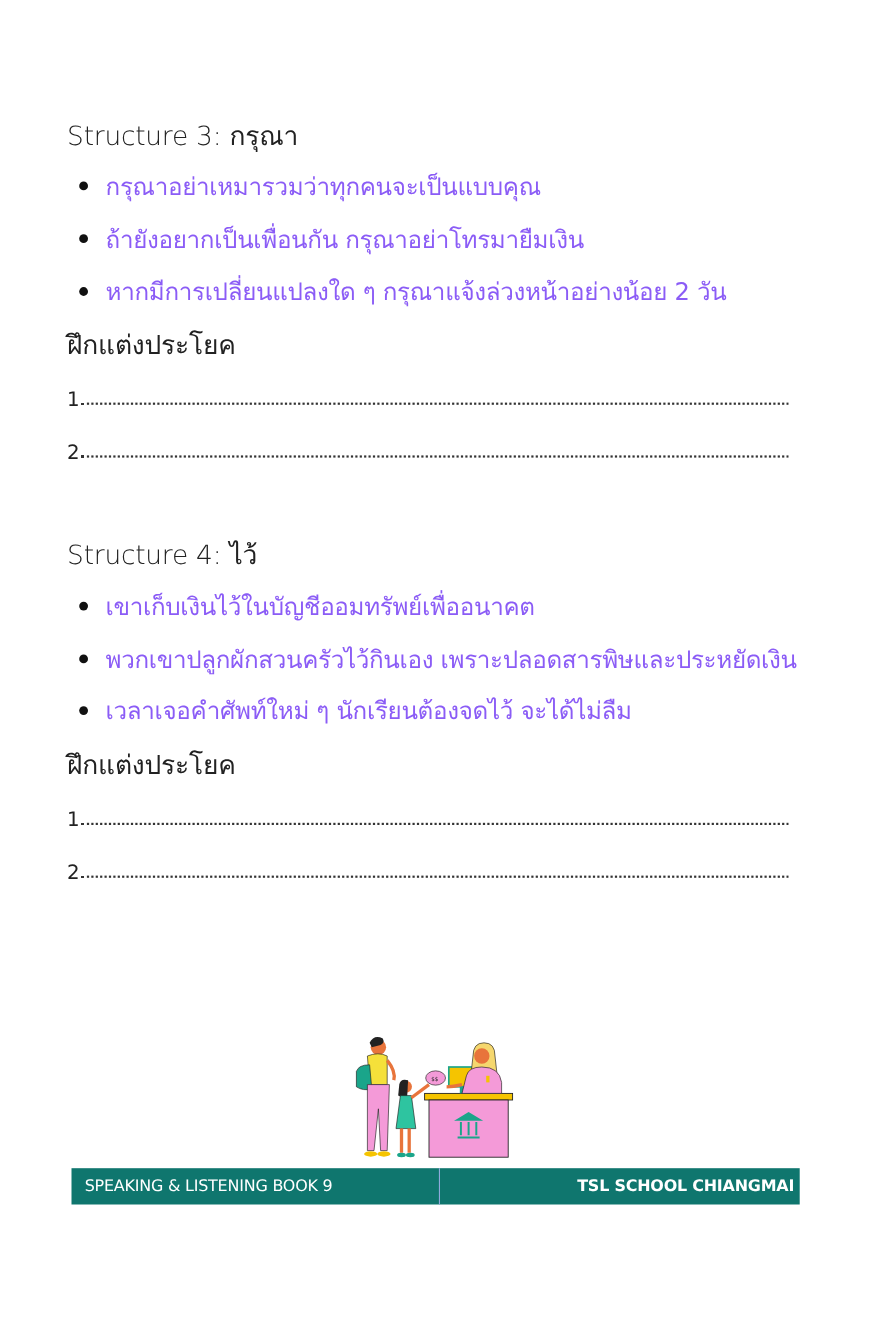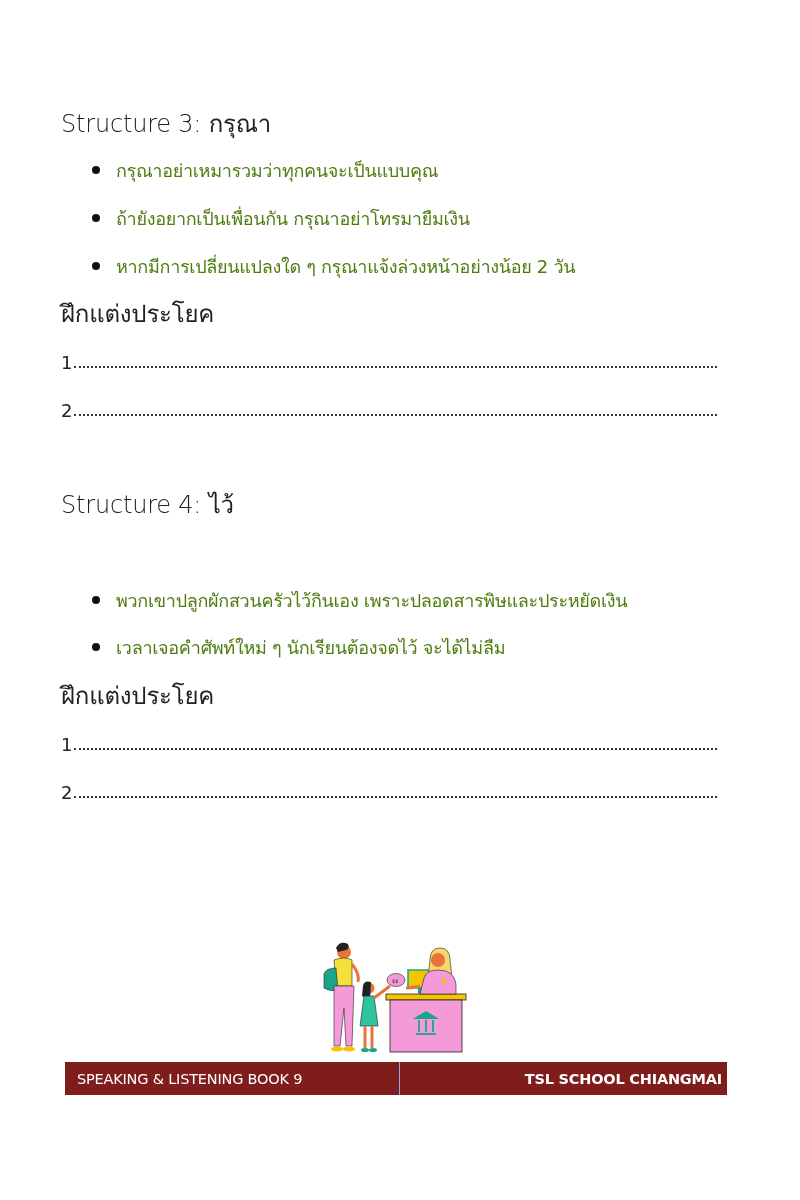--- a/index.html
+++ b/index.html
@@ -25,24 +25,24 @@
       left: 61px;
       font-size: 24px;
       font-weight: 300;
       color: #222;
       line-height: 24px;
       white-space: nowrap;
       letter-spacing: -0.2px;
     }
     .bullet {
       position: absolute;
-      left: 92px;
-      font-size: 18px;
+      left: 72px;
+      font-size: 22px;
       line-height: 24px;
-      color: #4d7c0f;
+      color: #8b5cf6;
       white-space: nowrap;
       letter-spacing: -0.3px;
     }
     .bullet .dot {
       display: inline-block;
       width: 8px; height: 8px;
       border-radius: 50%;
       background: #111;
       margin-right: 16px;
       vertical-align: middle;
@@ -76,21 +76,21 @@
       top: 938px;
       width: 152px;
       height: 116px;
     }
     .footer {
       position: absolute;
       left: 65px;
       top: 1062px;
       width: 662px;
       height: 33px;
-      background: #7f1d1d;
+      background: #0f766e;
       display: flex;
       font-family: "DejaVu Sans", "Liberation Sans", sans-serif;
       color: #ffffff;
       font-size: 14.5px;
     }
     .footer .cell {
       flex: 1;
       display: flex;
       align-items: center;
       padding: 0 12px;
@@ -126,20 +126,23 @@
     <span class="num">1</span>
       <span class="dots"></span>
   </div>
   <div class="line" style="top:399px">
     <span class="num">2</span>
       <span class="dots"></span>
   </div>
 
   <div class="heading" style="top:493px">Structure 4: ไว้</div>
 
+  <div class="bullet" style="top:541px">
+    <span class="dot"></span><span>เขาเก็บเงินไว้ในบัญชีออมทรัพย์เพื่ออนาคต</span>
+  </div>
   <div class="bullet" style="top:636px">
     <span class="dot"></span><span>เวลาเจอคำศัพท์ใหม่ ๆ นักเรียนต้องจดไว้ จะได้ไม่ลืม</span>
   </div>
   <div class="bullet" style="top:589px">
     <span class="dot"></span><span>พวกเขาปลูกผักสวนครัวไว้กินเอง เพราะปลอดสารพิษและประหยัดเงิน</span>
   </div>
 
   <div class="heading" style="top:684px">ฝึกแต่งประโยค</div>
 
   <div class="line" style="top:733px">

